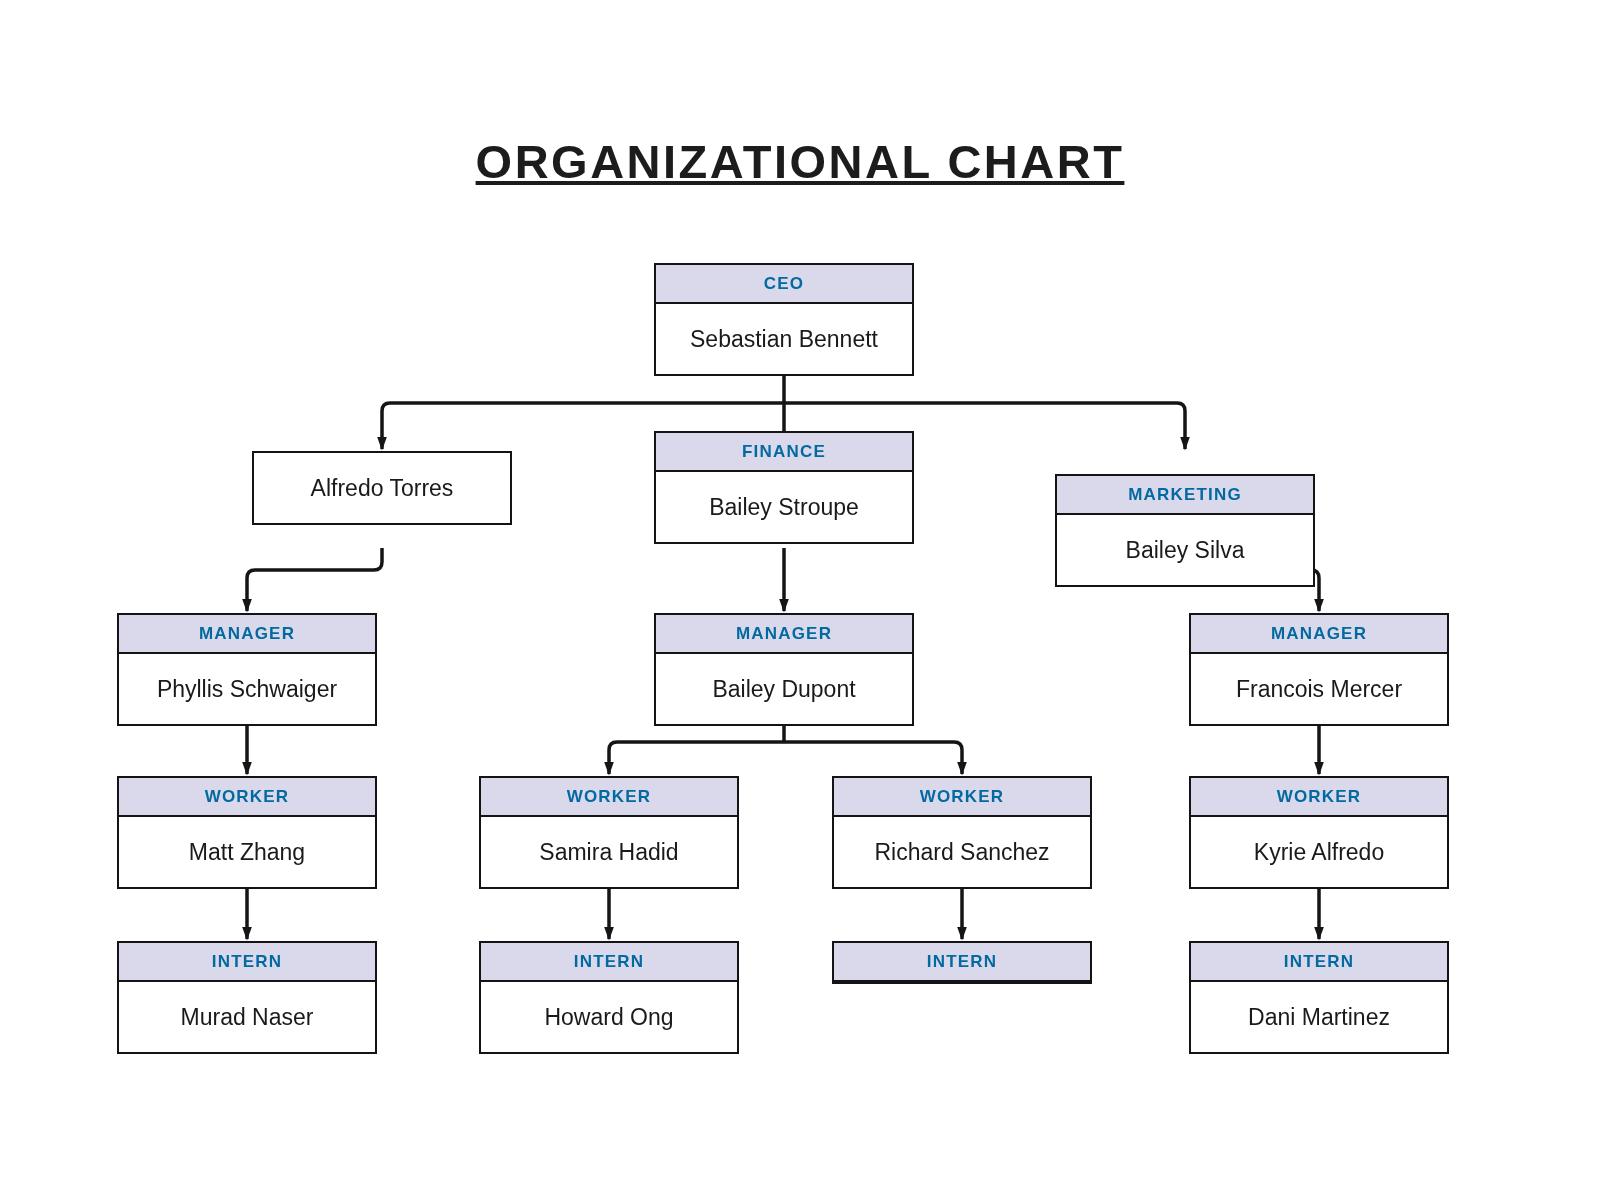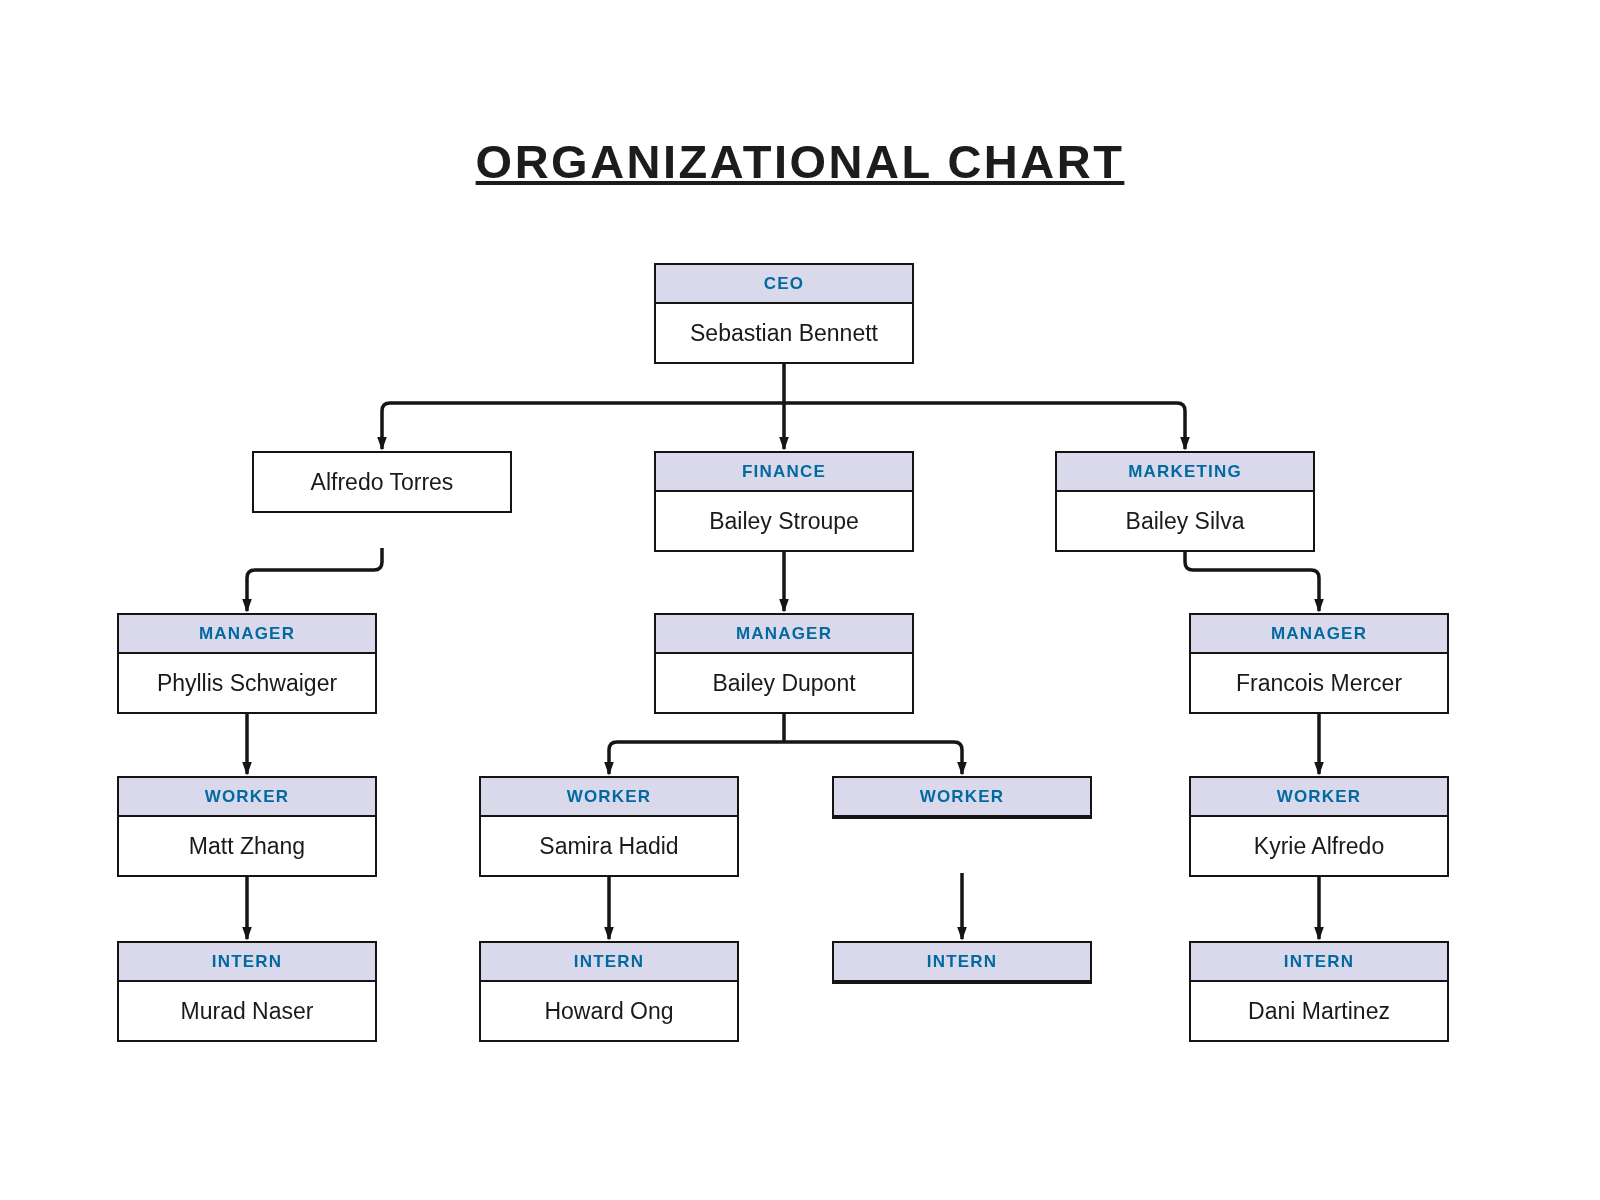--- a/index.html
+++ b/index.html
@@ -48,21 +48,21 @@
     border-bottom: 2px solid #141414;
     display: flex;
     align-items: center;
     justify-content: center;
     font-size: 17px;
     font-weight: bold;
     letter-spacing: 1.2px;
     color: #0369a1;
   }
   .node-person {
-    height: 58px;
+    height: 70px;
     display: flex;
     align-items: center;
     justify-content: center;
     font-size: 23px;
     color: #1a1a1a;
   }
 </style>
 </head>
 <body>
 
@@ -100,25 +100,25 @@
   </svg>
 
   <div class="node" style="left:654px; top:263px;">
     <div class="node-role">CEO</div>
     <div class="node-person">Sebastian Bennett</div>
   </div>
 
   <div class="node" style="left:252px; top:451px;">
     <div class="node-person">Alfredo Torres</div>
   </div>
-  <div class="node" style="left:654px; top:451px;text-align:right;">
+  <div class="node" style="left:654px; top:431px;text-align:right;">
     <div class="node-role">FINANCE</div>
     <div class="node-person">Bailey Stroupe</div>
   </div>
-  <div class="node" style="left:1055px; top:451px;">
+  <div class="node" style="left:1055px; top:474px;">
     <div class="node-role">MARKETING</div>
     <div class="node-person">Bailey Silva</div>
   </div>
 
   <div class="node" style="left:117px; top:613px;">
     <div class="node-role">MANAGER</div>
     <div class="node-person">Phyllis Schwaiger</div>
   </div>
   <div class="node" style="left:654px; top:613px;">
     <div class="node-role">MANAGER</div>
@@ -132,20 +132,21 @@
   <div class="node" style="left:117px; top:776px;">
     <div class="node-role">WORKER</div>
     <div class="node-person">Matt Zhang</div>
   </div>
   <div class="node" style="left:479px; top:776px;">
     <div class="node-role">WORKER</div>
     <div class="node-person">Samira Hadid</div>
   </div>
   <div class="node" style="left:832px; top:776px;">
     <div class="node-role">WORKER</div>
+    <div class="node-person">Richard Sanchez</div>
   </div>
   <div class="node" style="left:1189px; top:776px;">
     <div class="node-role">WORKER</div>
     <div class="node-person">Kyrie Alfredo</div>
   </div>
 
   <div class="node" style="left:117px; top:941px;">
     <div class="node-role">INTERN</div>
     <div class="node-person">Murad Naser</div>
   </div>

